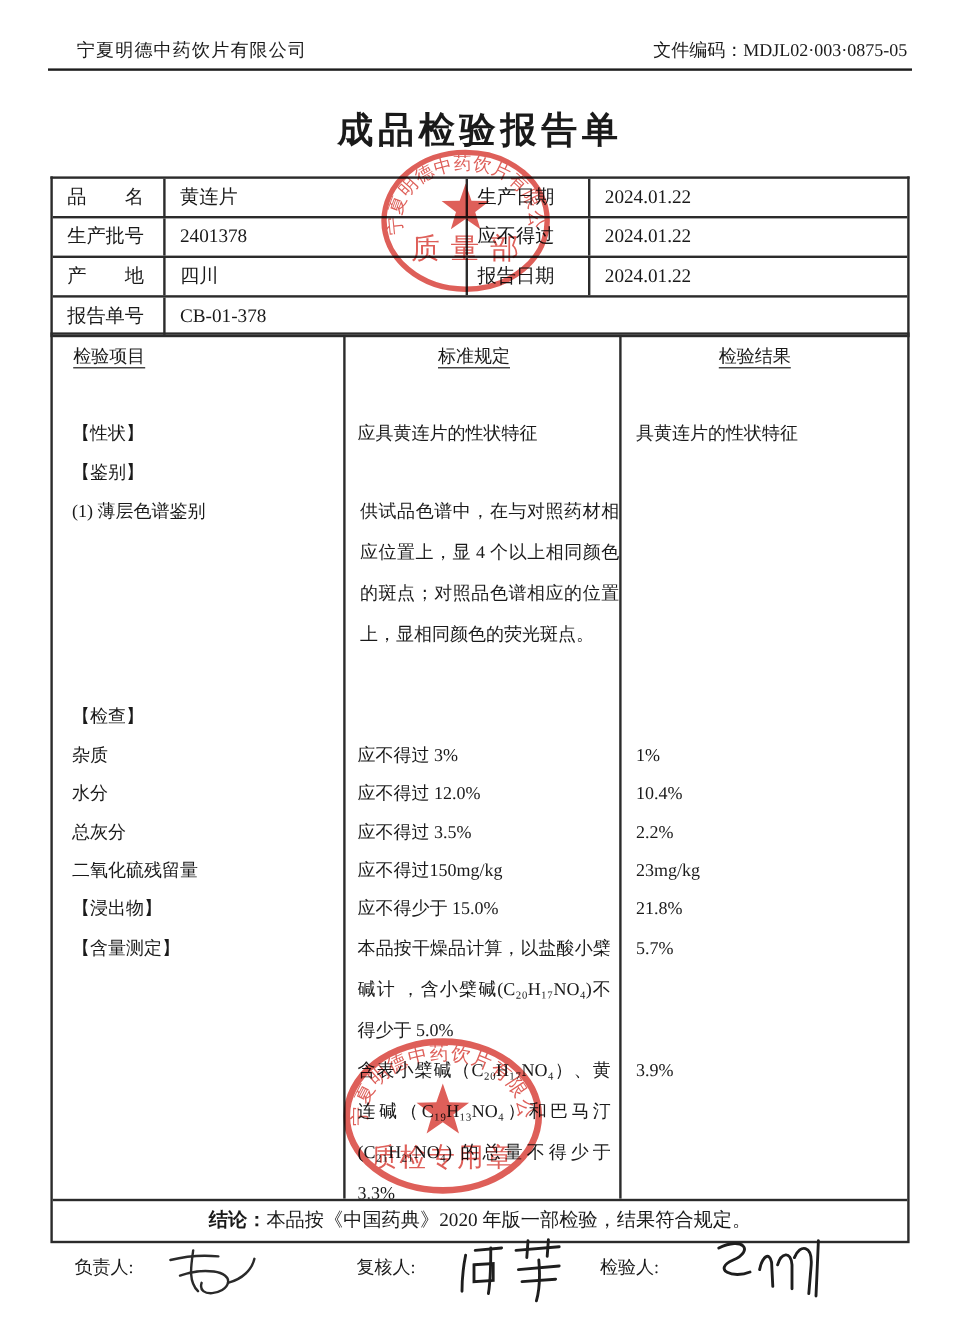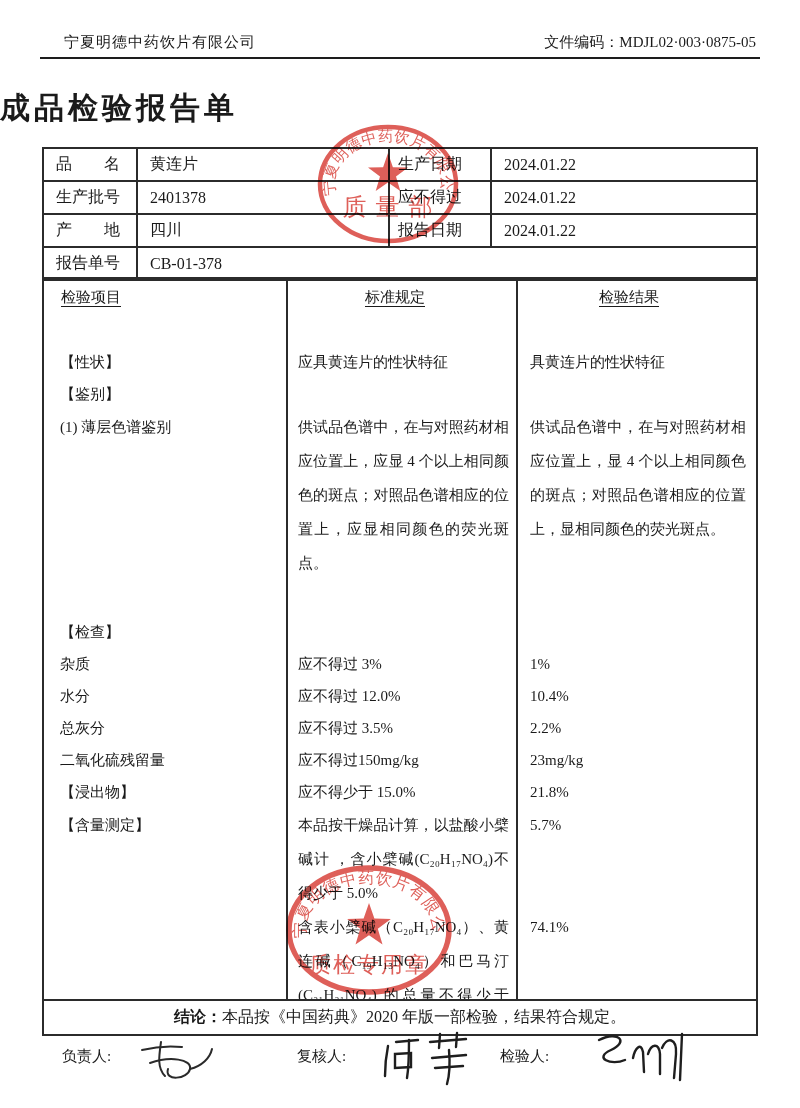--- a/index.html
+++ b/index.html
@@ -6,21 +6,21 @@
   body{
     width:800px;height:1108px;position:relative;background:#ffffff;
     font-family:"Liberation Serif","DejaVu Serif",serif;color:#1a1a1a;
     overflow:hidden;
   }
   
   .pg-header{position:absolute;left:40px;top:30px;width:720px;height:26px;}
   .company{position:absolute;left:24px;top:3px;font-size:15px;letter-spacing:1px;}
   .doccode{position:absolute;right:4px;top:3px;font-size:15px;}
   .hr-rule{position:absolute;left:40px;top:57px;width:720px;height:2px;background:#1d1d1d;}
-  .doc-title{position:absolute;left:0;top:88px;width:800px;text-align:left;
+  .doc-title{position:absolute;left:0;top:88px;width:800px;text-align:center;
     font-size:30px;font-weight:bold;letter-spacing:4px;}
   
   .info-table{position:absolute;left:42px;top:147px;width:712px;border:2px solid #2b2b2b;
     border-bottom:none;font-size:16px;}
   .irow{display:grid;grid-template-columns:94px 252px 102px 1fr;height:31px;
     border-bottom:2px solid #2b2b2b;text-align:center;}
   .irow.last{grid-template-columns:94px 1fr;}
   .icell{display:flex;align-items:center;padding-left:12px;white-space:pre;}
   .icell.lab{border-right:2px solid #2b2b2b;}
   .icell.val{border-right:2px solid #2b2b2b;}
@@ -109,21 +109,20 @@
         <div class="tcell std">应具黄连片的性状特征</div>
         <div class="tcell res">具黄连片的性状特征</div>
       </div>
       <div class="trow">
         <div class="tcell item">【鉴别】</div>
         <div class="tcell std"></div>
         <div class="tcell res"></div>
       </div>
       <div class="trow para">
         <div class="tcell item">(1) 薄层色谱鉴别</div>
-        <div class="tcell std">供试品色谱中，在与对照药材相应位置上，应显 4 个以上相同颜色的斑点；对照品色谱相应的位置上，应显相同颜色的荧光斑点。</div>
         <div class="tcell res">供试品色谱中，在与对照药材相应位置上，显 4 个以上相同颜色的斑点；对照品色谱相应的位置上，显相同颜色的荧光斑点。</div>
       </div>
       <div class="trow" style="margin-top: 36px;">
         <div class="tcell item">【检查】</div>
         <div class="tcell std"></div>
         <div class="tcell res"></div>
       </div>
       <div class="trow">
         <div class="tcell item">杂质</div>
         <div class="tcell std">应不得过 3%</div>
@@ -150,21 +149,21 @@
         <div class="tcell res">21.8%</div>
       </div>
       <div class="trow para">
         <div class="tcell item">【含量测定】</div>
         <div class="tcell std">本品按干燥品计算，以盐酸小檗碱计 ，含小檗碱(C₂₀H₁₇NO₄)不得少于 5.0%</div>
         <div class="tcell res">5.7%</div>
       </div>
       <div class="trow para">
         <div class="tcell item"></div>
         <div class="tcell std">含表小檗碱（C₂₀H₁₇NO₄）、黄连碱（C₁₉H₁₃NO₄）和巴马汀(C₂₁H₂₁NO₄) 的总量不得少于 3.3%</div>
-        <div class="tcell res">74.1%</div>
+        <div class="tcell res">3.9%</div>
       </div>
     </div>
   <div class="conclusion">
     <span class="clabel">结论：</span>
     <span class="ctext">本品按《中国药典》2020 年版一部检验，结果符合规定。</span>
   </div>
 </div>
 
 <svg class="stamp stamp1" width="164" height="146" viewBox="0 0 164 146">
   <defs>

